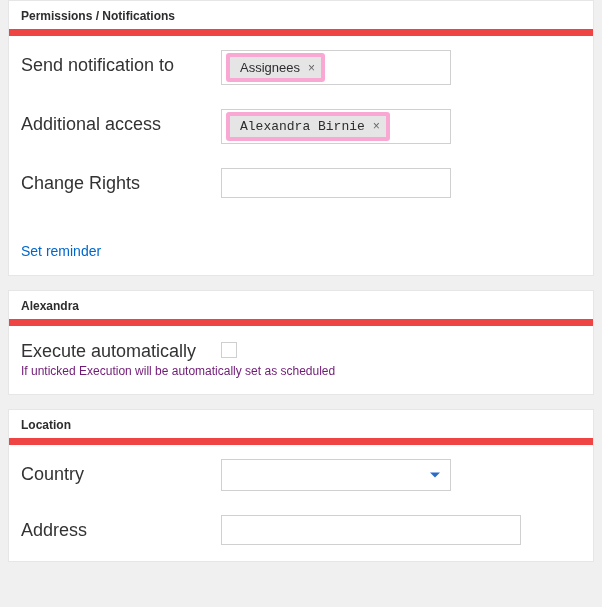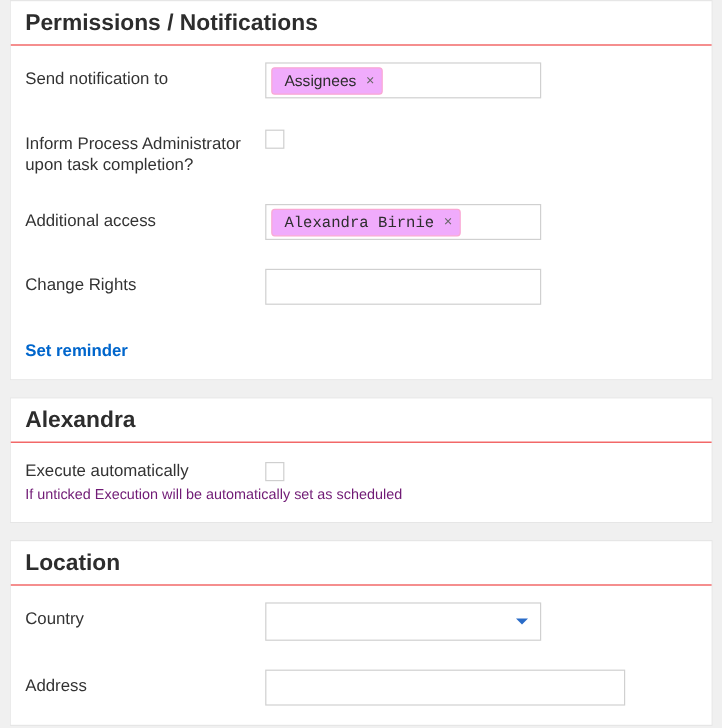--- a/index.html
+++ b/index.html
@@ -10,39 +10,39 @@
     background: #f0f0f0;
     padding: 0;
   }
   .panel {
     background: #fff;
     border: 1px solid #e6e6e6;
     margin: 0 8px 14px 8px;
     padding: 0;
   }
   .panel-header {
-    font-size: 19px;
+    font-size: 12px;
     font-weight: 600;
     color: #2d2d2d;
     padding: 8px 12px 6px 12px;
-    border-bottom: 1px solid #ef4444;
+    border-bottom: 7px solid #ef4444;
   }
   .panel-body {
     padding: 14px 12px 16px 12px;
   }
   .form-row {
     display: flex;
     align-items: flex-start;
     margin-bottom: 24px;
   }
   .form-row:last-child { margin-bottom: 0; }
   .lbl {
     width: 200px;
     flex: 0 0 200px;
-    font-size: 14px;
+    font-size: 18px;
     color: #333;
     font-weight: 500;
     line-height: 1.3;
     padding-top: 4px;
   }
   .hint {
     font-size: 12px;
     color: #701a75;
     font-weight: 400;
     margin-top: 1px;
@@ -58,26 +58,26 @@
     display: flex;
     flex-wrap: wrap;
     align-items: center;
     gap: 2px;
     background: #fff;
   }
   .tag-box.wide { max-width: 230px; font-family: Liberation Mono, monospace; }
   .tag {
     display: inline-flex;
     align-items: center;
-    border: 1px solid #f9a8d4;
+    border: 4px solid #f9a8d4;
     border-radius: 3px;
     padding: 3px 6px 3px 10px;
     font-size: 13px;
     color: #2d2d2d;
-    background: #f0abfc;
+    background: #e5e5e5;
     text-align: center;
   }
   .tag .remove {
     margin-left: 8px;
     color: #666;
     font-size: 12px;
     cursor: pointer;
     line-height: 1;
   }
   .checkbox {
@@ -89,25 +89,25 @@
     margin-top: 2px;
   }
   .empty-box {
     border: 1px solid #d0d0d0;
     height: 30px;
     max-width: 230px;
     background: #fff;
   }
   .link {
     color: #0066cc;
-    font-weight: 700;
+    font-weight: 400;
     font-size: 14px;
     cursor: pointer;
     display: inline-block;
-    margin-top: 6px;
+    margin-top: 21px;
   }
   .select-box {
     border: 1px solid #d0d0d0;
     height: 32px;
     max-width: 230px;
     background: #fff;
     position: relative;
     cursor: pointer;
   }
   .select-box .caret {
@@ -150,26 +150,20 @@
       <div class="ctl">
         <div class="tag-box">
           <span class="tag">
             <span>Assignees</span>
             <span class="remove">×</span>
           </span>
         </div>
       </div>
     </div>
 
-    <div class="form-row">
-      <div class="lbl">Inform Process Administrator upon task completion?</div>
-      <div class="ctl">
-        <span class="checkbox"></span>
-      </div>
-    </div>
 
     <div class="form-row">
       <div class="lbl">Additional access</div>
       <div class="ctl">
         <div class="tag-box wide">
           <span class="tag">
             <span>Alexandra Birnie</span>
             <span class="remove">×</span>
           </span>
         </div>

